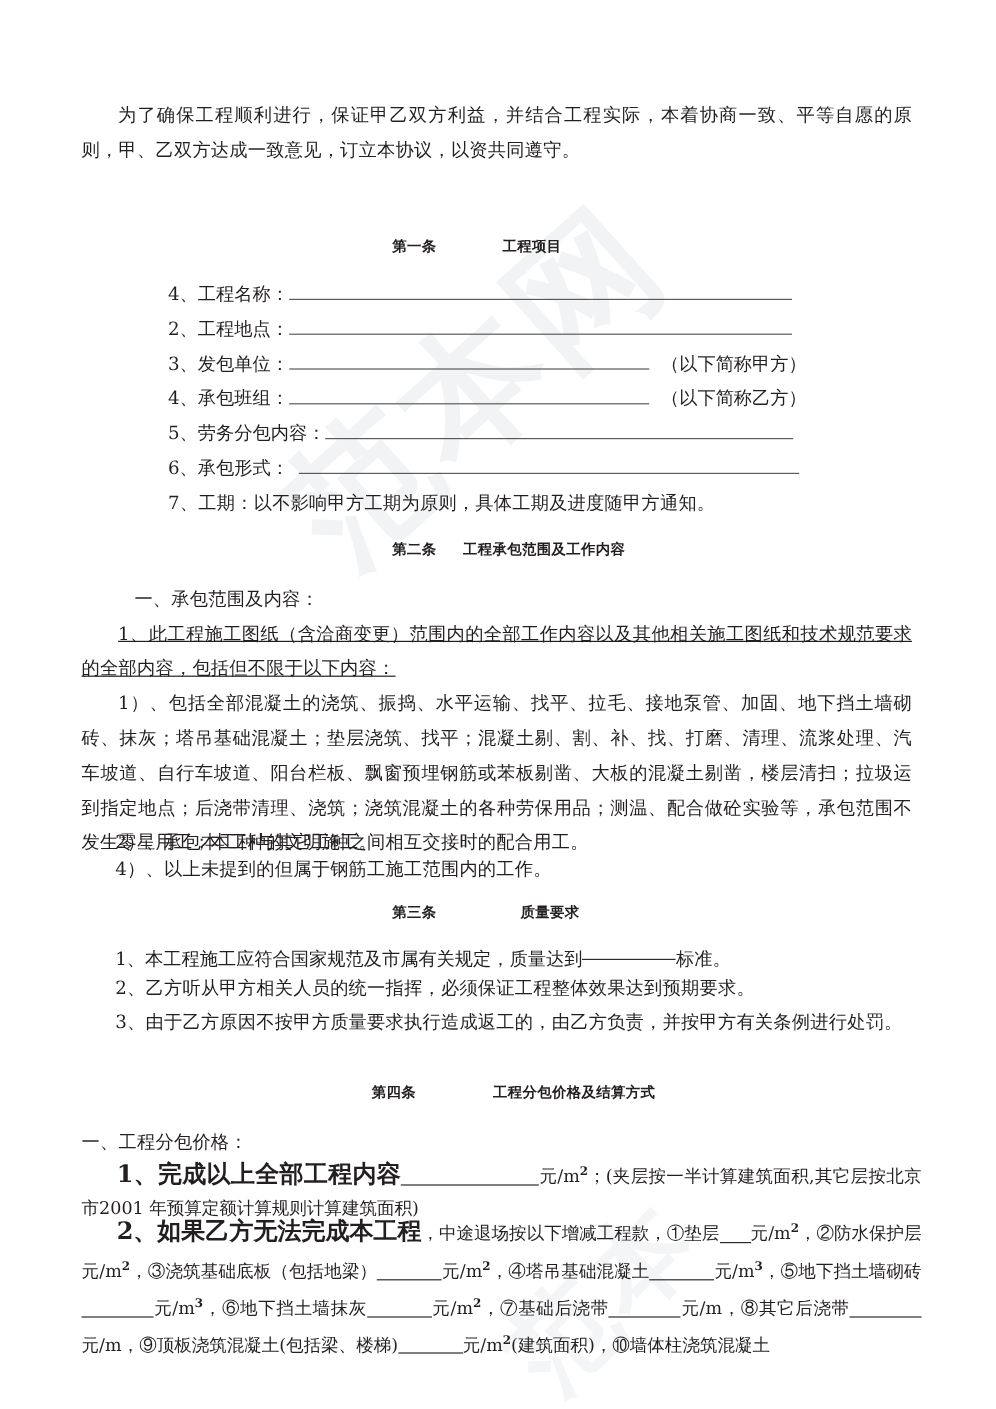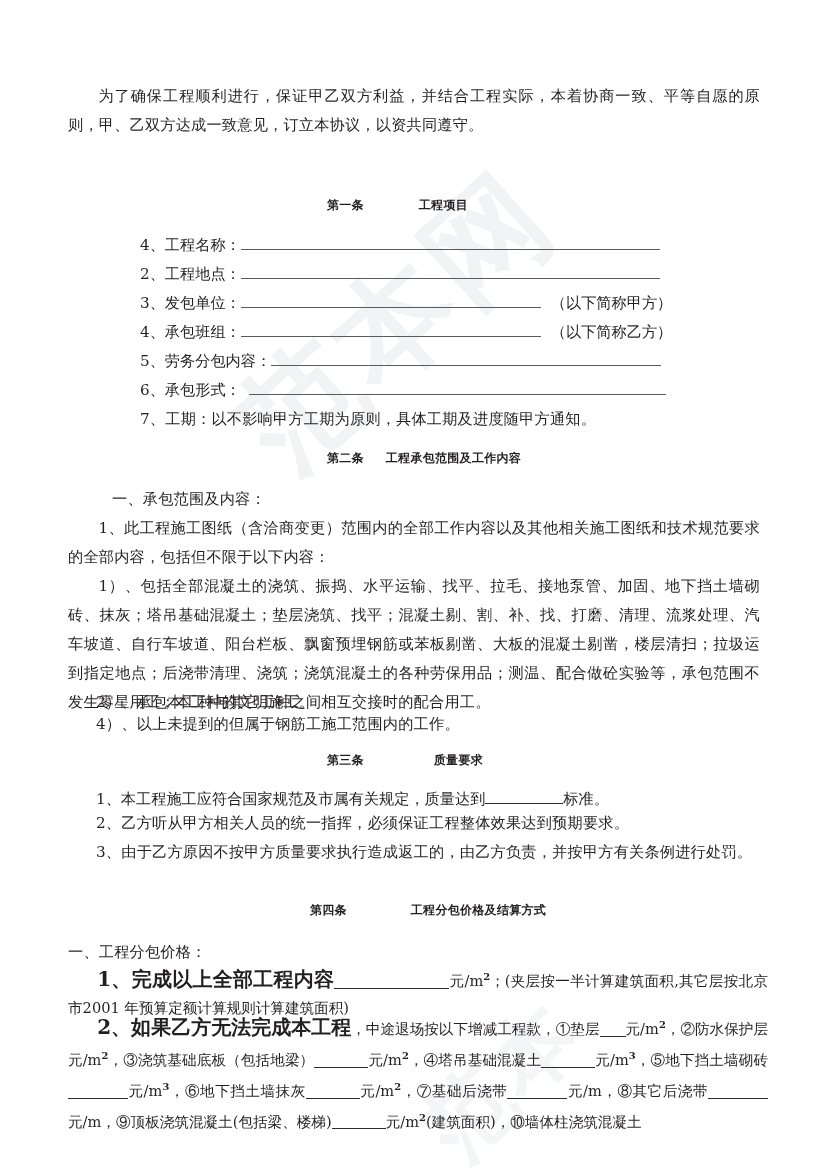--- a/index.html
+++ b/index.html
@@ -159,33 +159,33 @@
     </div>
 
     <div class="para" style="left:140px; top:405px; width:620px;">7、工期：以不影响甲方工期为原则，具体工期及进度随甲方通知。</div>
 
     <div class="ctr-head" style="left:300px; top:436px;">
       <span>第二条</span><span style="display:inline-block;width:22px;"></span><span>工程承包范围及工作内容</span>
     </div>
 
     <div class="para" style="left:78px; top:485px; width:660px;margin-left:34px;">一、承包范围及内容：</div>
 
-    <div class="para indent2" style="left:68px; top:514px; width:692px;">1、此工程施工图纸（含洽商变更）范围内的全部工作内容以及其他相关施工图纸和技术规范要求的全部内容，包括但不限于以下内容：</div>
+    <div class="para indent2" style="left:68px; top:514px; width:692px;text-decoration:underline;">1、此工程施工图纸（含洽商变更）范围内的全部工作内容以及其他相关施工图纸和技术规范要求的全部内容，包括但不限于以下内容：</div>
 
     <div class="para indent2" style="left:68px; top:572px; width:692px;">1）、包括全部混凝土的浇筑、振捣、水平运输、找平、拉毛、接地泵管、加固、地下挡土墙砌砖、抹灰；塔吊基础混凝土；垫层浇筑、找平；混凝土剔、割、补、找、打磨、清理、流浆处理、汽车坡道、自行车坡道、阳台栏板、飘窗预埋钢筋或苯板剔凿、大板的混凝土剔凿，楼层清扫；拉圾运到指定地点；后浇带清理、浇筑；浇筑混凝土的各种劳保用品；测温、配合做砼实验等，承包范围不发生零星用工；本工种的文明施工。</div>
 
     <div class="para" style="left:96px; top:688px; width:660px;">2）、承包本工种与其它工种之间相互交接时的配合用工。</div>
 
     <div class="para" style="left:96px; top:710px; width:660px;">4）、以上未提到的但属于钢筋工施工范围内的工作。</div>
 
     <div class="ctr-head" style="left:300px; top:738px;text-align:center;">
       <span>第三条</span><span style="display:inline-block;width:70px;"></span><span>质量要求</span>
     </div>
 
-    <div class="listrow" style="left:96px; top:785px;">
+    <div class="listrow" style="left:96px; top:785px;align-items:center;">
       <span class="lbl">1、本工程施工应符合国家规范及市属有关规定，质量达到</span>
       <span class="inline-blank" style="width:78px;"></span>
       <span class="lbl">标准。</span>
     </div>
 
     <div class="para" style="left:96px; top:809px; width:660px;">2、乙方听从甲方相关人员的统一指挥，必须保证工程整体效果达到预期要求。</div>
 
     <div class="para" style="left:96px; top:838px; width:680px;">3、由于乙方原因不按甲方质量要求执行造成返工的，由乙方负责，并按甲方有关条例进行处罚。</div>
 
     <div class="ctr-head" style="left:283px; top:888px;">

